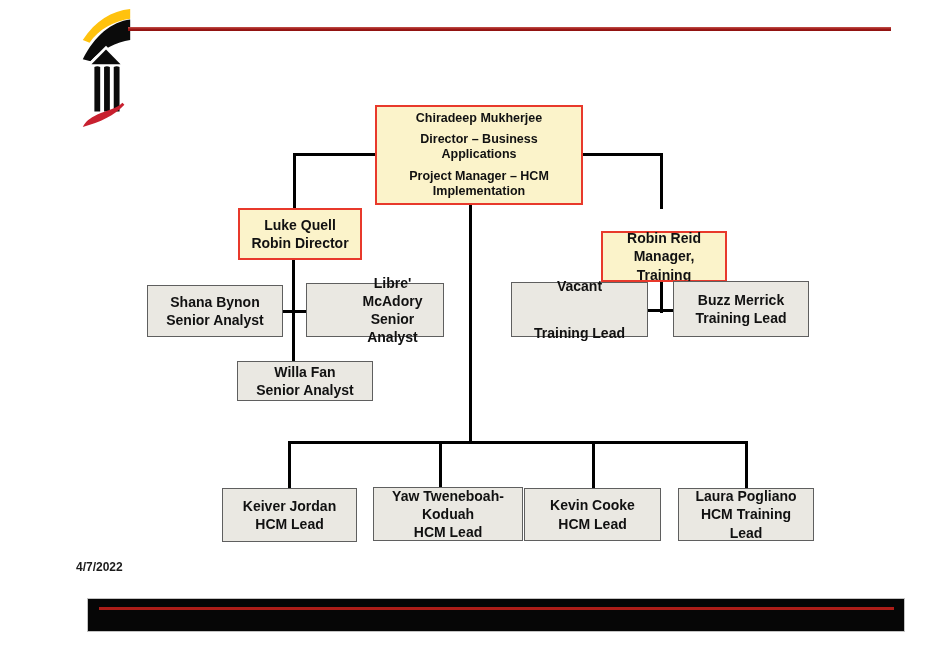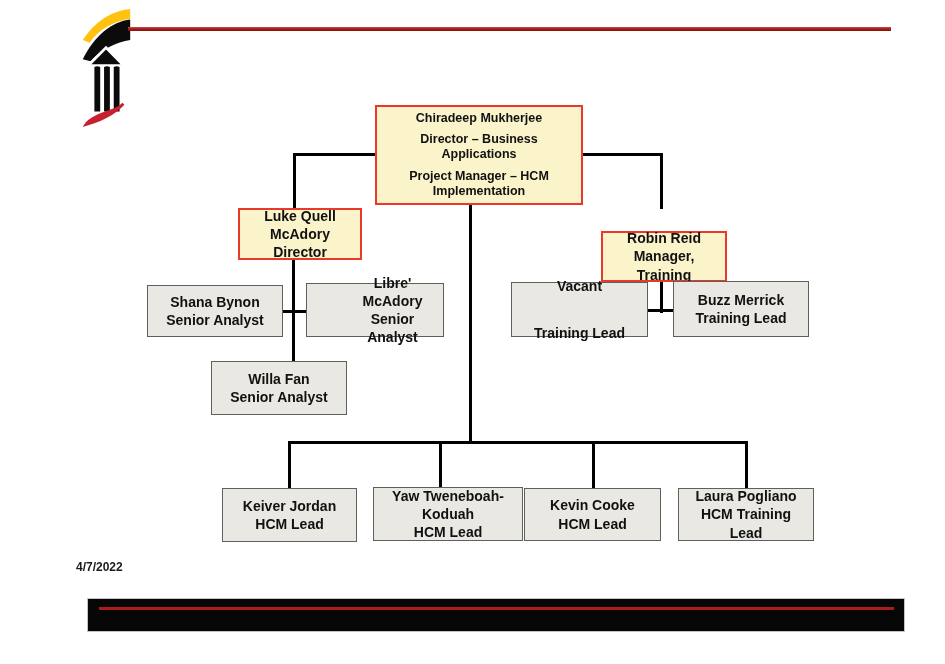--- a/index.html
+++ b/index.html
@@ -85,36 +85,36 @@
   <div class="line" style="left:745px; top:441px; width:3px;  height:47px;"></div>
 
   <div class="node yellow root" style="left:375px; top:105px; width:208px; height:100px;">
     <div class="block">Chiradeep Mukherjee</div>
     <div class="block">Director – Business Applications</div>
     <div class="block">Project Manager – HCM Implementation</div>
   </div>
 
   <div class="node yellow" style="left:238px; top:208px; width:124px; height:52px;">
     <div>Luke Quell</div>
-    <div>McAdory Director</div>
+    <div>Robin Director</div>
   </div>
   <div class="node yellow" style="left:601px; top:207px; width:126px; height:51px;margin-top:24px;">
     <div>Robin Reid</div>
     <div>Manager, Training</div>
   </div>
 
   <div class="node gray" style="left:147px; top:285px; width:136px; height:52px;">
     <div>Shana Bynon</div>
     <div>Senior Analyst</div>
   </div>
   <div class="node gray" style="left:306px; top:283px; width:138px; height:54px;padding-left:41px;">
     <div>Libre' McAdory</div>
     <div>Senior Analyst</div>
   </div>
-  <div class="node gray" style="left:211px; top:361px; width:136px; height:54px;">
+  <div class="node gray" style="left:237px; top:361px; width:136px; height:40px;">
     <div>Willa Fan</div>
     <div>Senior Analyst</div>
   </div>
 
   <div class="node gray" style="left:511px; top:282px; width:137px; height:55px;gap:28px;">
     <div>Vacant</div>
     <div>Training Lead</div>
   </div>
   <div class="node gray" style="left:673px; top:281px; width:136px; height:56px;">
     <div>Buzz Merrick</div>

